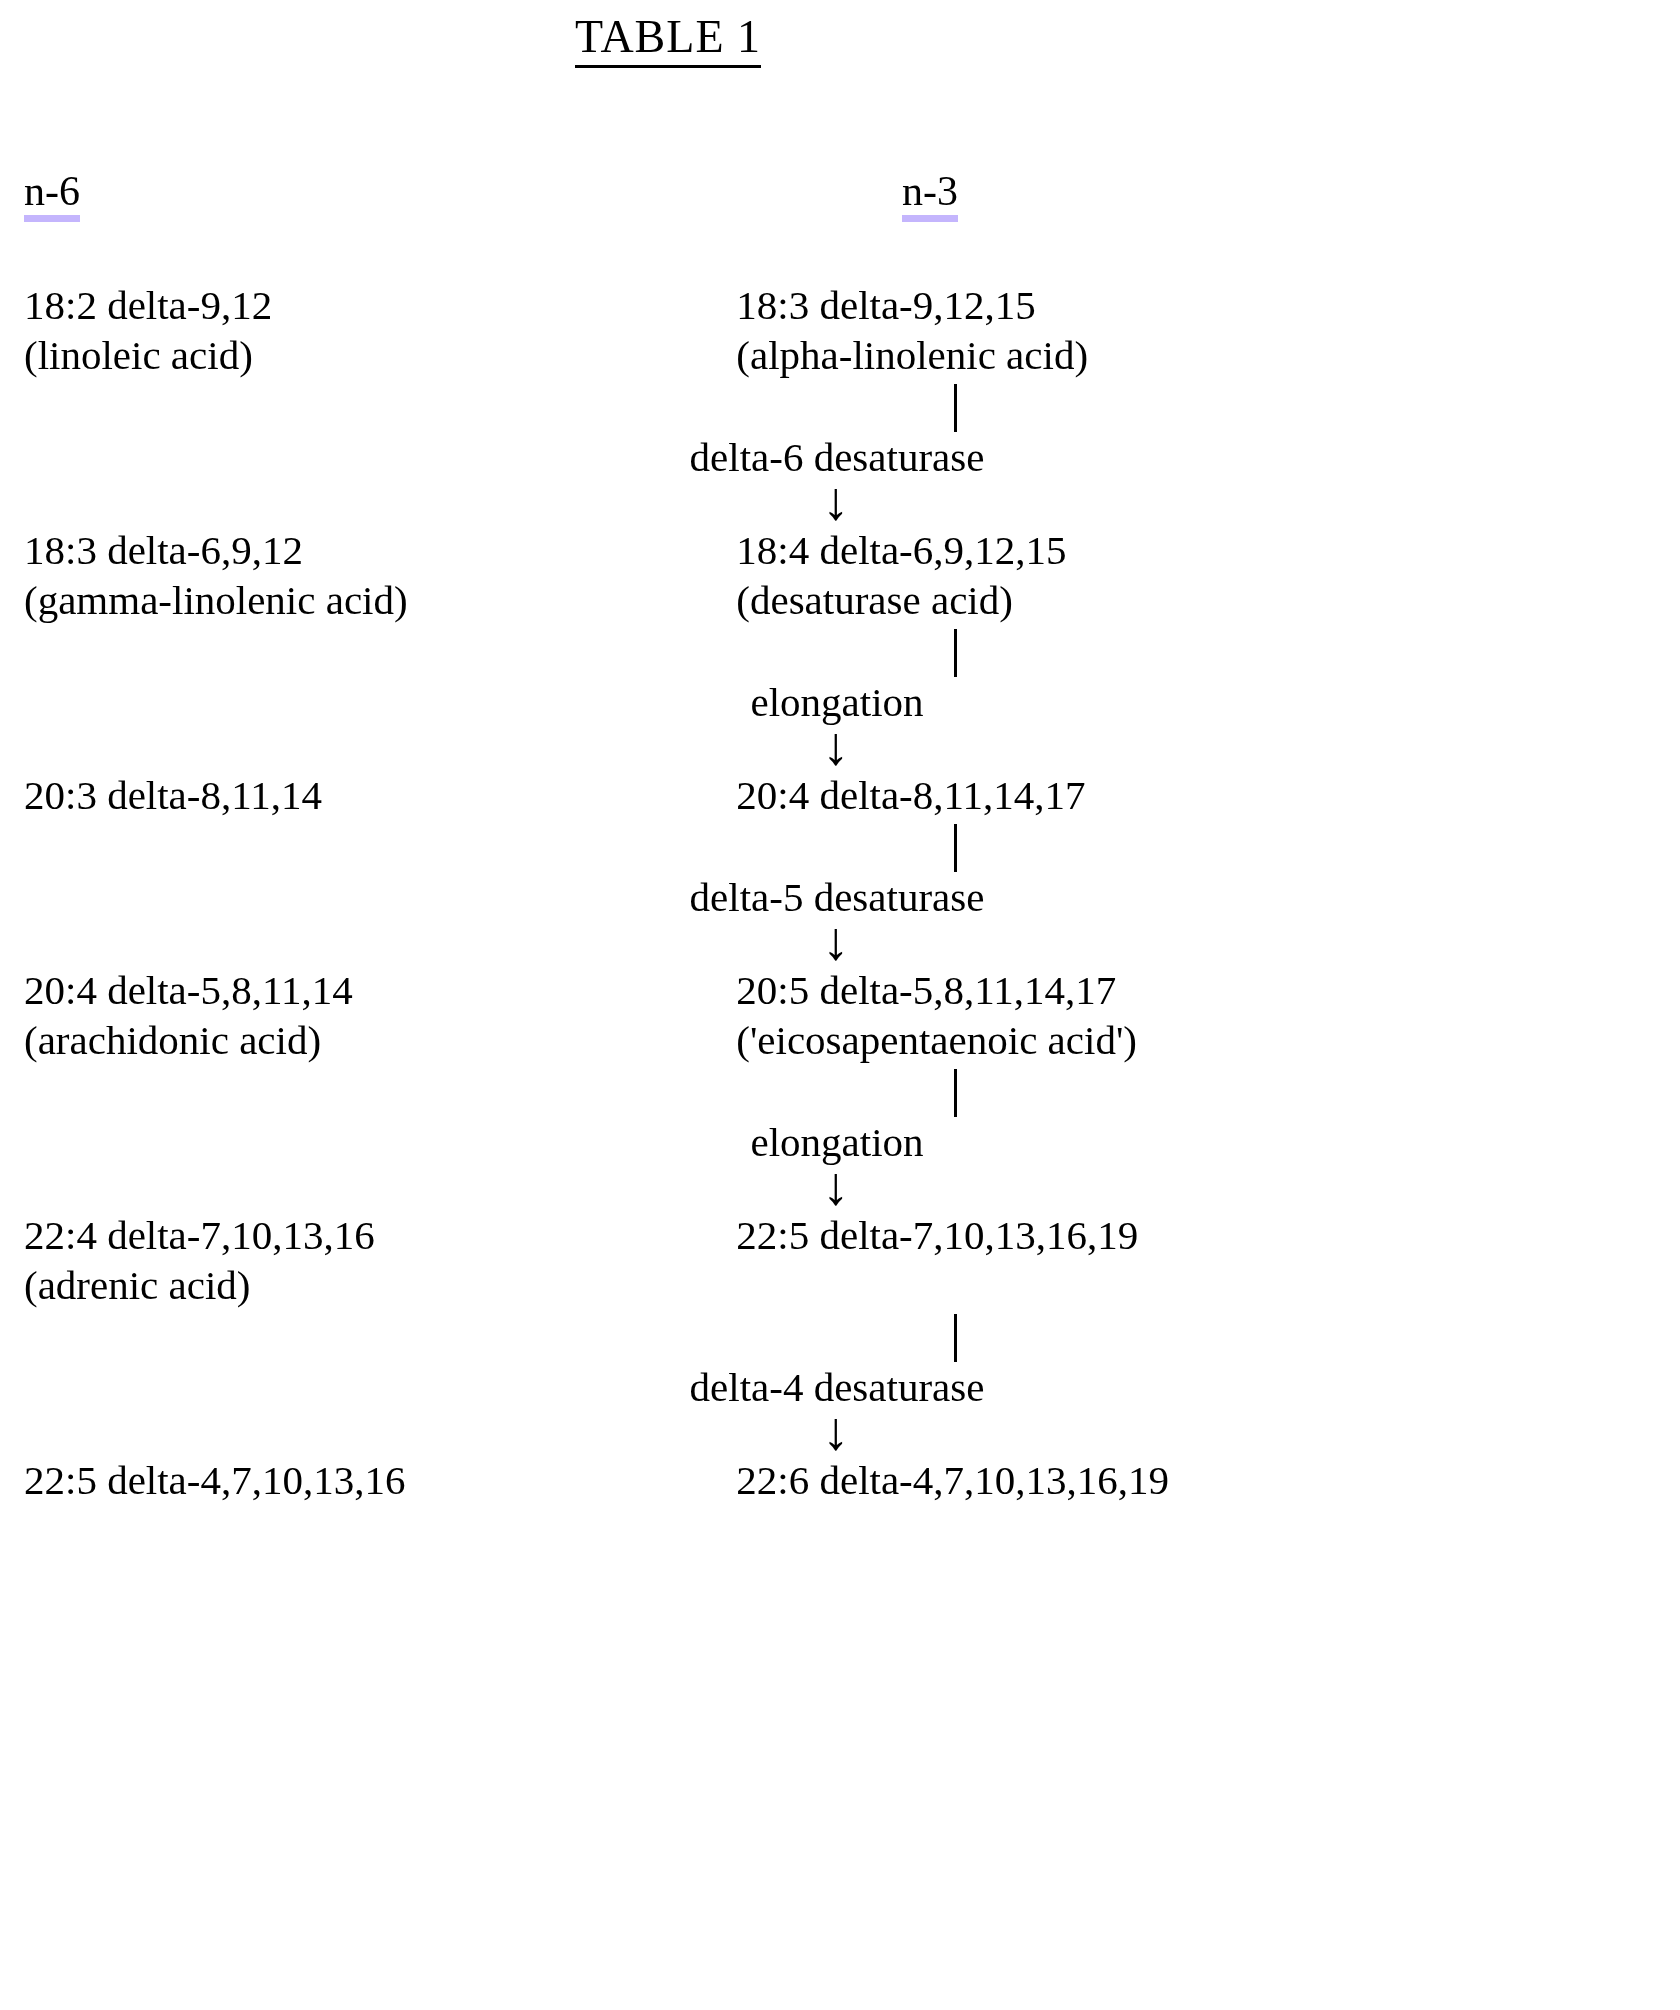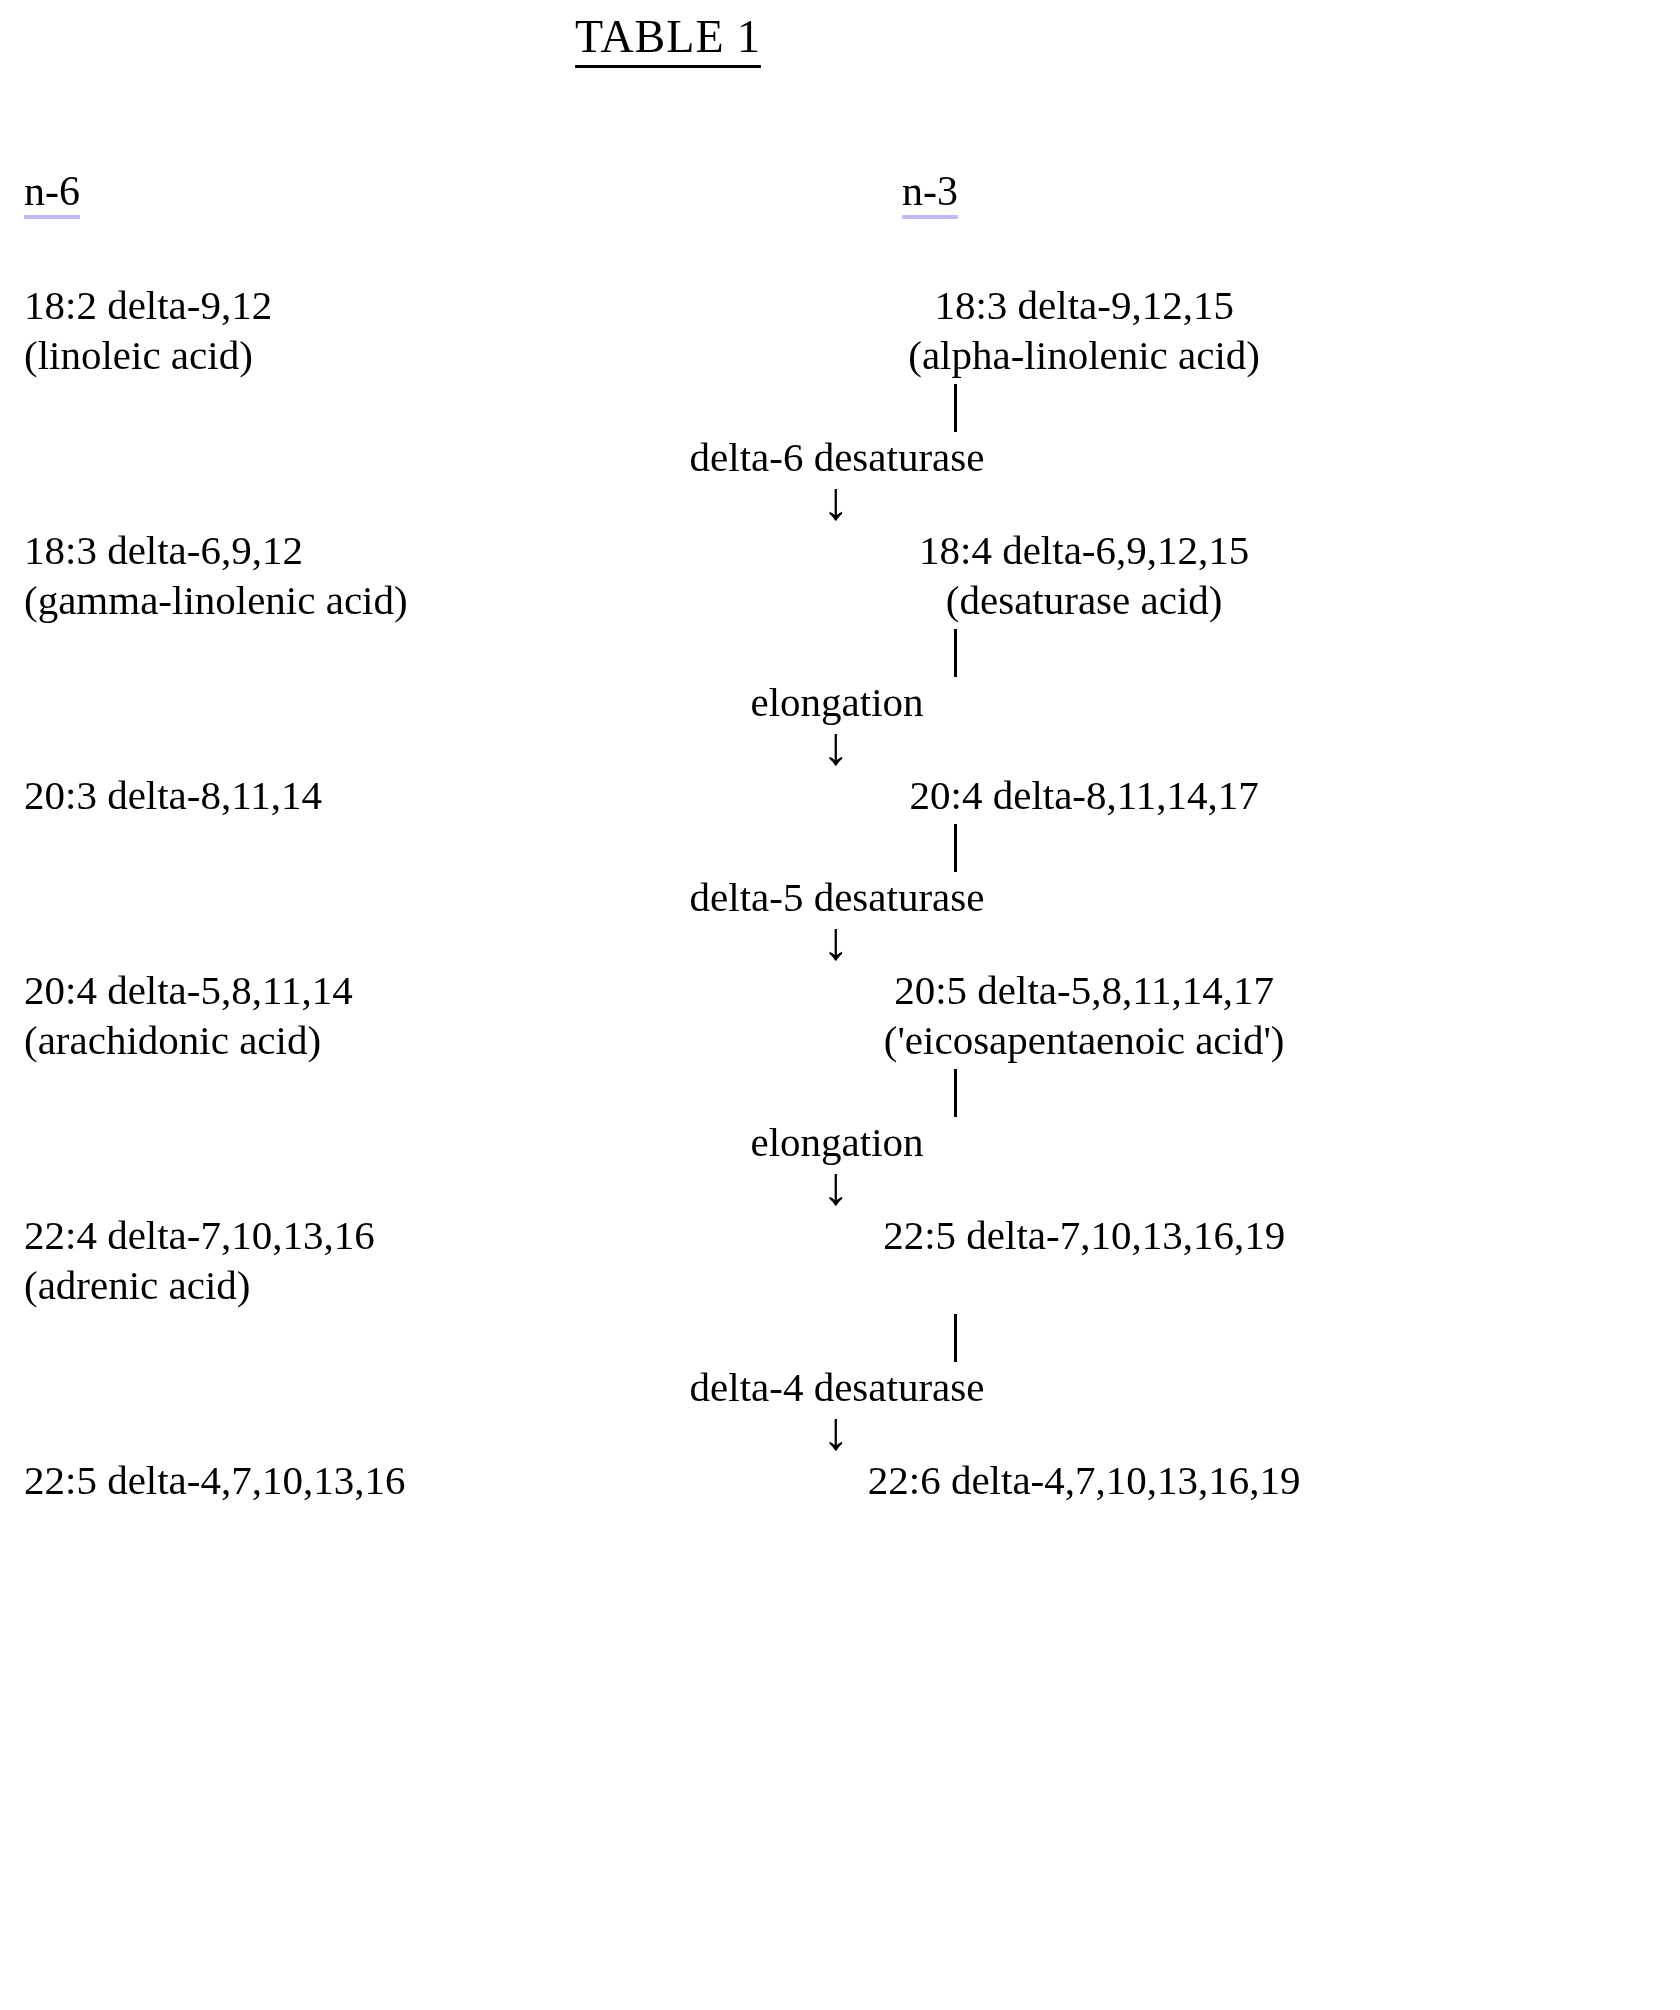--- a/index.html
+++ b/index.html
@@ -35,21 +35,21 @@
   }
 
   
   .col-head {
     position: absolute;
     font-size: 42px;
     line-height: 1.1;
   }
   .col-head .h-inner {
     display: inline-block;
-    border-bottom: 4px solid #c4b5fd;
+    border-bottom: 7px solid #c4b5fd;
     padding-bottom: 1px;
   }
   .head-n6 { top: 168px; left: 24px; }
   .head-n3 { top: 168px; left: 902px; }
 
   
   .pathway {
     position: absolute;
     top: 280px;
     left: 0;
@@ -78,21 +78,21 @@
     padding-left: 24px;
     box-sizing: border-box;
   }
   .cell.right {
     width: 840px;
     padding-left: 20px;
     box-sizing: border-box;
   }
   .cell .ln2 { display: block; padding-left: 0; }
   .cell.right .ln1,
-  .cell.right .ln2 { display: block; text-align: center; }
+  .cell.right .ln2 { display: block; }
 
   
   .connector {
     position: relative;
     width: 1408px;
     text-align: center;
   }
   .stem {
     display: block;
     width: 0;

